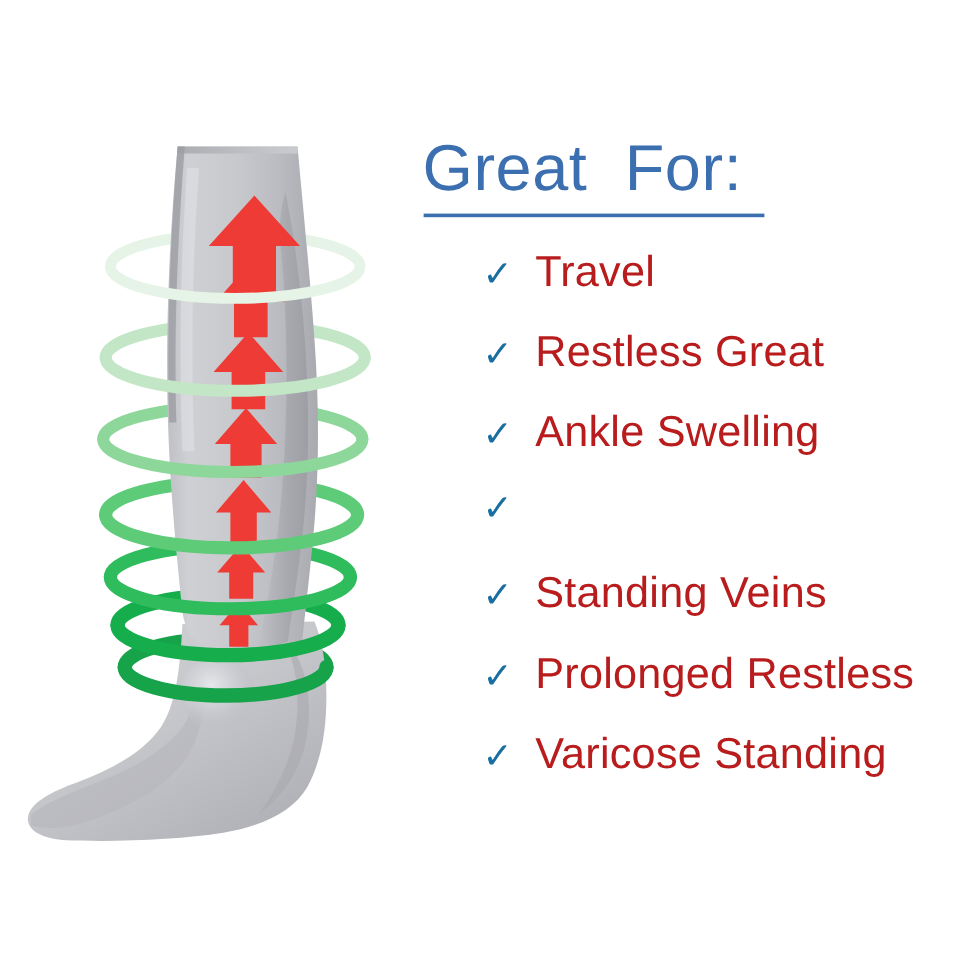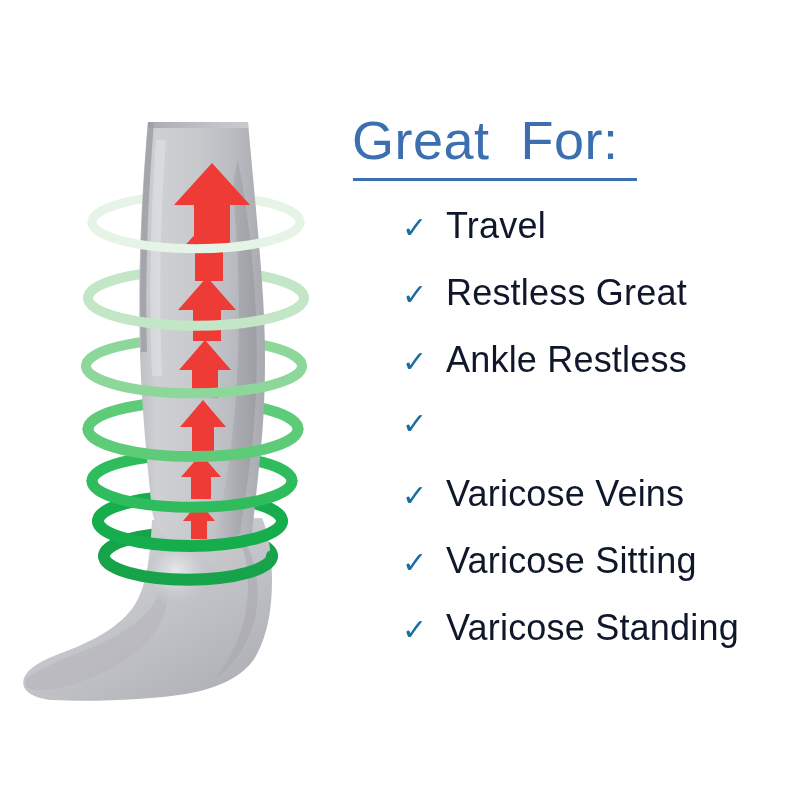--- a/index.html
+++ b/index.html
@@ -89,21 +89,21 @@
     padding-left: 62px;
     font-size: 30px;
     line-height: 1;
     color: #1a6ea1;
     font-weight: 300;
   }
   .benefit-label {
     flex: 0 0 auto;
     font-size: 36px;
     line-height: 1;
-    color: #0f172a;
+    color: #b91c1c;
     font-weight: 400;
     letter-spacing: 0.2px;
   }
 </style>
 </head>
 <body>
 
 <div id="poster">
 
   <div id="illustration">
@@ -246,35 +246,35 @@
         <span class="benefit-label">Travel</span>
       </li>
 
       <li class="benefit-item">
         <span class="benefit-check">✓</span>
         <span class="benefit-label">Restless Great</span>
       </li>
 
       <li class="benefit-item">
         <span class="benefit-check">✓</span>
-        <span class="benefit-label">Ankle Restless</span>
-      </li>
-
-      <li class="benefit-item">
-        <span class="benefit-check">✓</span>
-      </li>
-
-      <li class="benefit-item">
-        <span class="benefit-check">✓</span>
-        <span class="benefit-label">Varicose Veins</span>
-      </li>
-
-      <li class="benefit-item">
-        <span class="benefit-check">✓</span>
-        <span class="benefit-label">Varicose Sitting</span>
+        <span class="benefit-label">Ankle Swelling</span>
+      </li>
+
+      <li class="benefit-item">
+        <span class="benefit-check">✓</span>
+      </li>
+
+      <li class="benefit-item">
+        <span class="benefit-check">✓</span>
+        <span class="benefit-label">Standing Veins</span>
+      </li>
+
+      <li class="benefit-item">
+        <span class="benefit-check">✓</span>
+        <span class="benefit-label">Prolonged Restless</span>
       </li>
 
       <li class="benefit-item">
         <span class="benefit-check">✓</span>
         <span class="benefit-label">Varicose Standing</span>
       </li>
 
     </ul>
   </div>
 </div>

